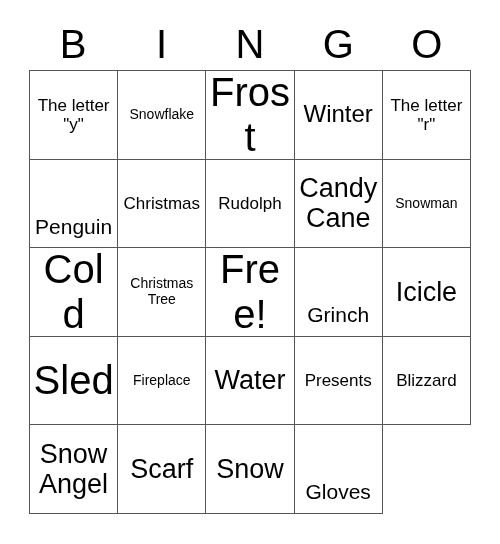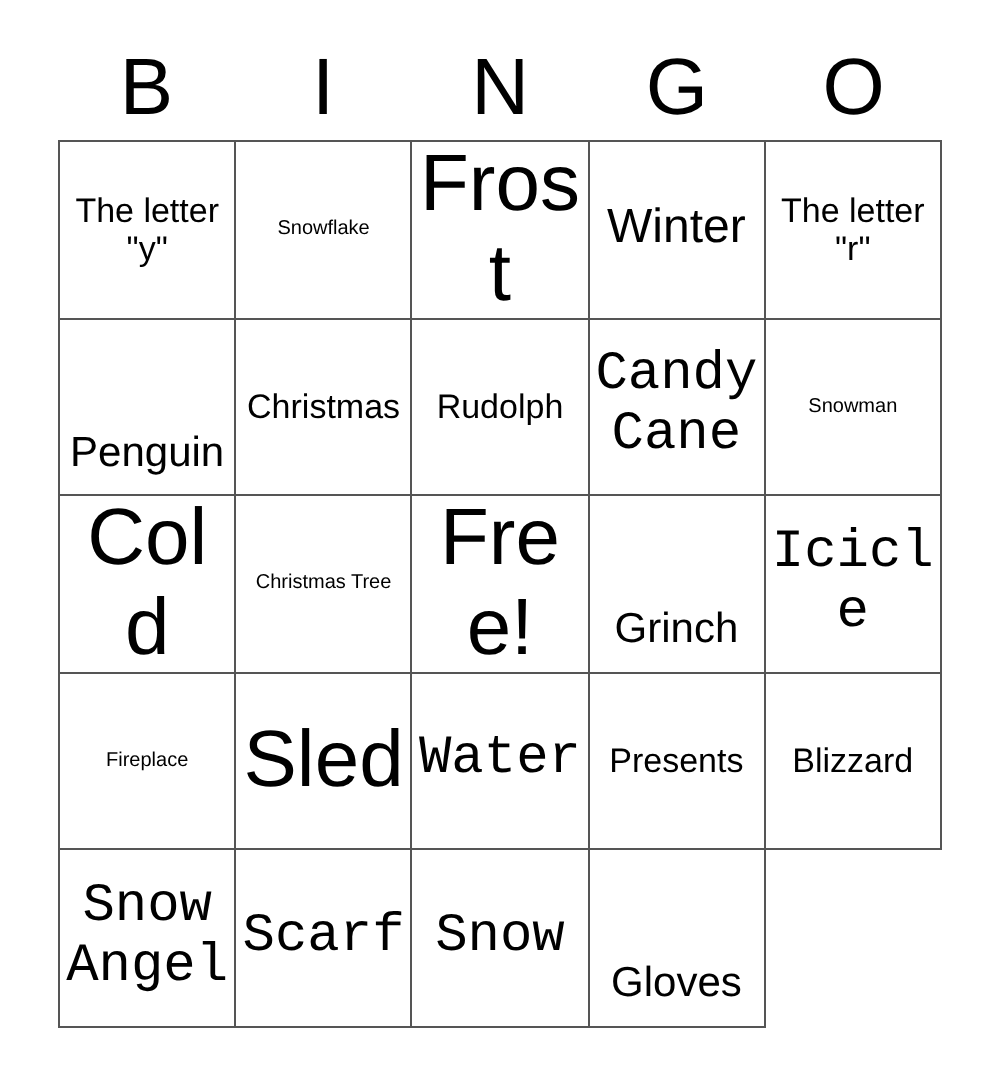--- a/index.html
+++ b/index.html
@@ -72,25 +72,25 @@
   }
   .cell-text {
     display: block;
     width: 100%;
     line-height: 1.12;
     color: #000000;
     word-wrap: break-word;
   }
 
   
-  .fs-xs  { font-size: 10px; }
+  .fs-xs  { font-size: 14px; }
   .fs-s   { font-size: 17px; }
   .fs-m   { font-size: 21px; margin-top: 46px; }
   .fs-ml  { font-size: 24px; }
-  .fs-l   { font-size: 27px; font-family: Liberation Mono, monospace; }
+  .fs-l   { font-size: 27px; }
   .fs-xl  { font-size: 40px; }
 </style>
 </head>
 <body>
 
 <div id="bingo-card">
 
   <div class="header-row">
     <div class="header-letter">B</div>
     <div class="header-letter">I</div>
@@ -139,24 +139,24 @@
       <div class="cell">
         <span class="cell-text fs-xl">Free!</span>
       </div>
       <div class="cell">
         <span class="cell-text fs-m">Grinch</span>
       </div>
       <div class="cell">
         <span class="cell-text fs-l">Icicle</span>
       </div>
       <div class="cell">
-        <span class="cell-text fs-xs">Fireplace</span>
+        <span class="cell-text fs-xl">Sled</span>
       </div>
       <div class="cell">
-        <span class="cell-text fs-xl">Sled</span>
+        <span class="cell-text fs-xs">Fireplace</span>
       </div>
       <div class="cell">
         <span class="cell-text fs-l">Water</span>
       </div>
       <div class="cell">
         <span class="cell-text fs-s">Presents</span>
       </div>
       <div class="cell">
         <span class="cell-text fs-s">Blizzard</span>
       </div>

